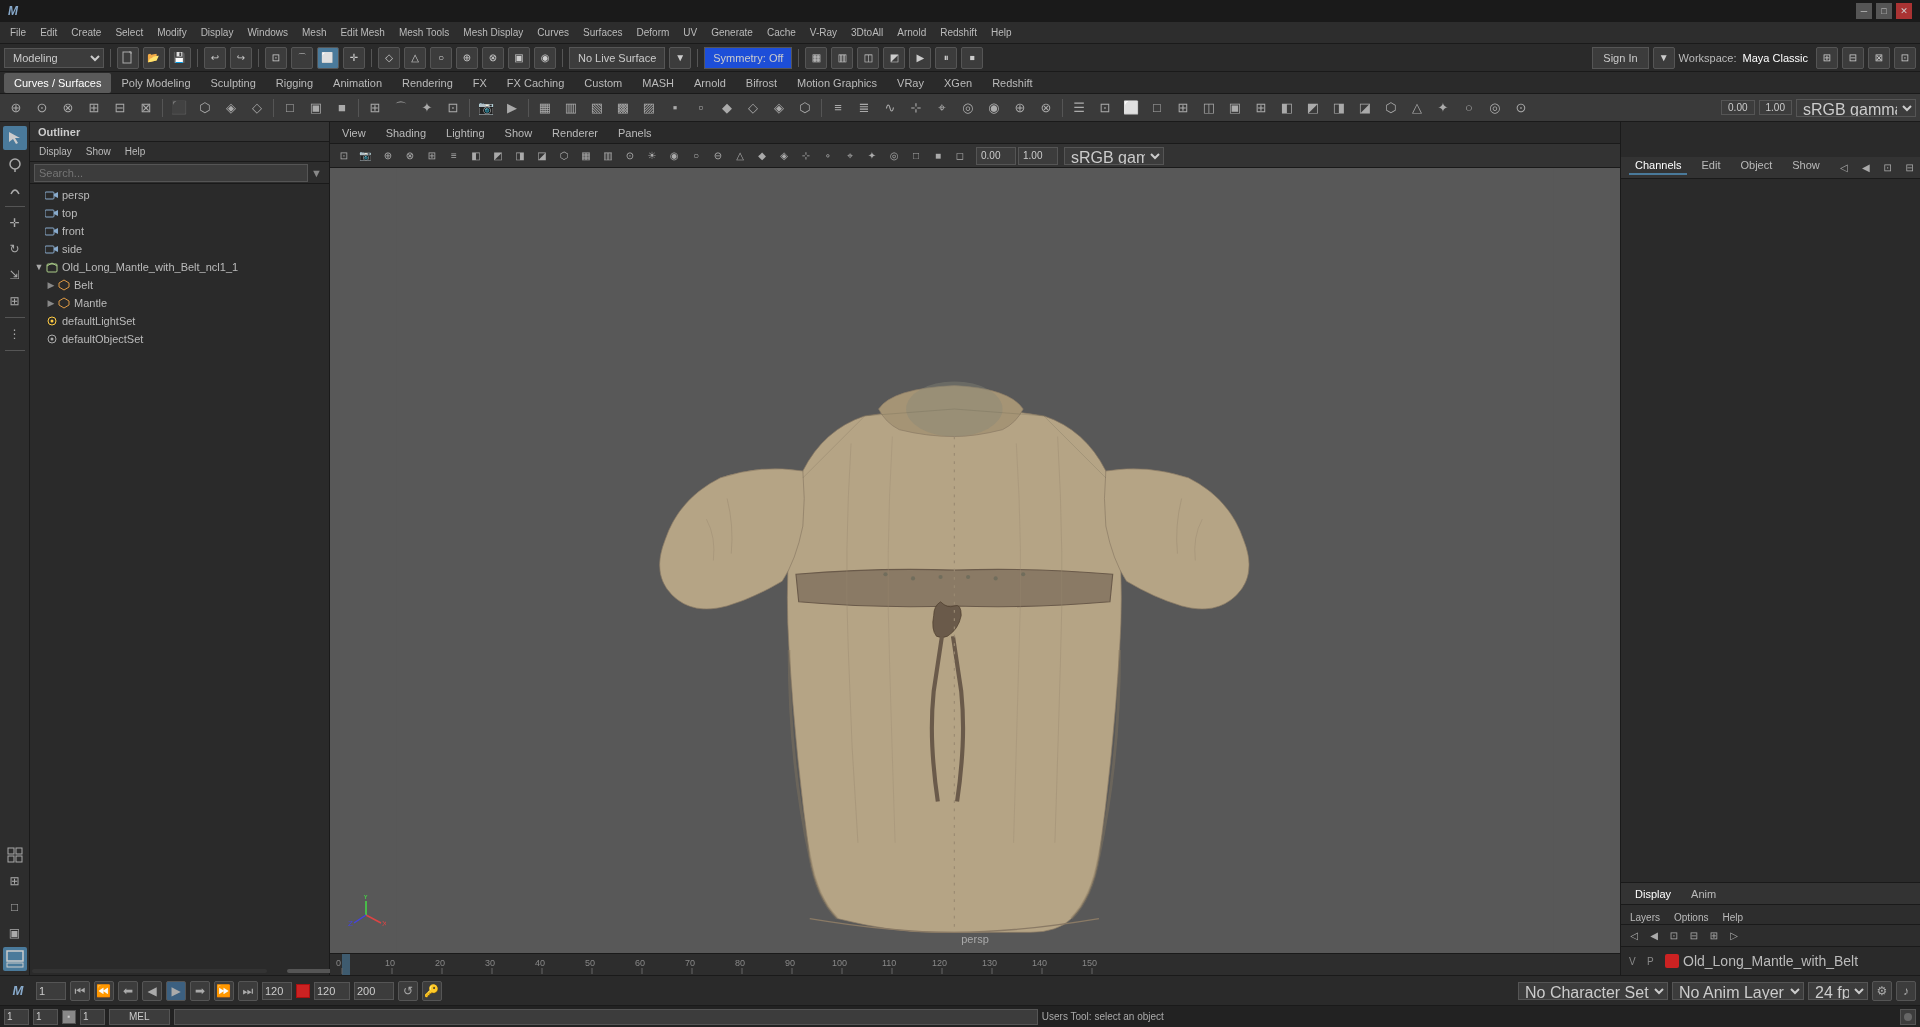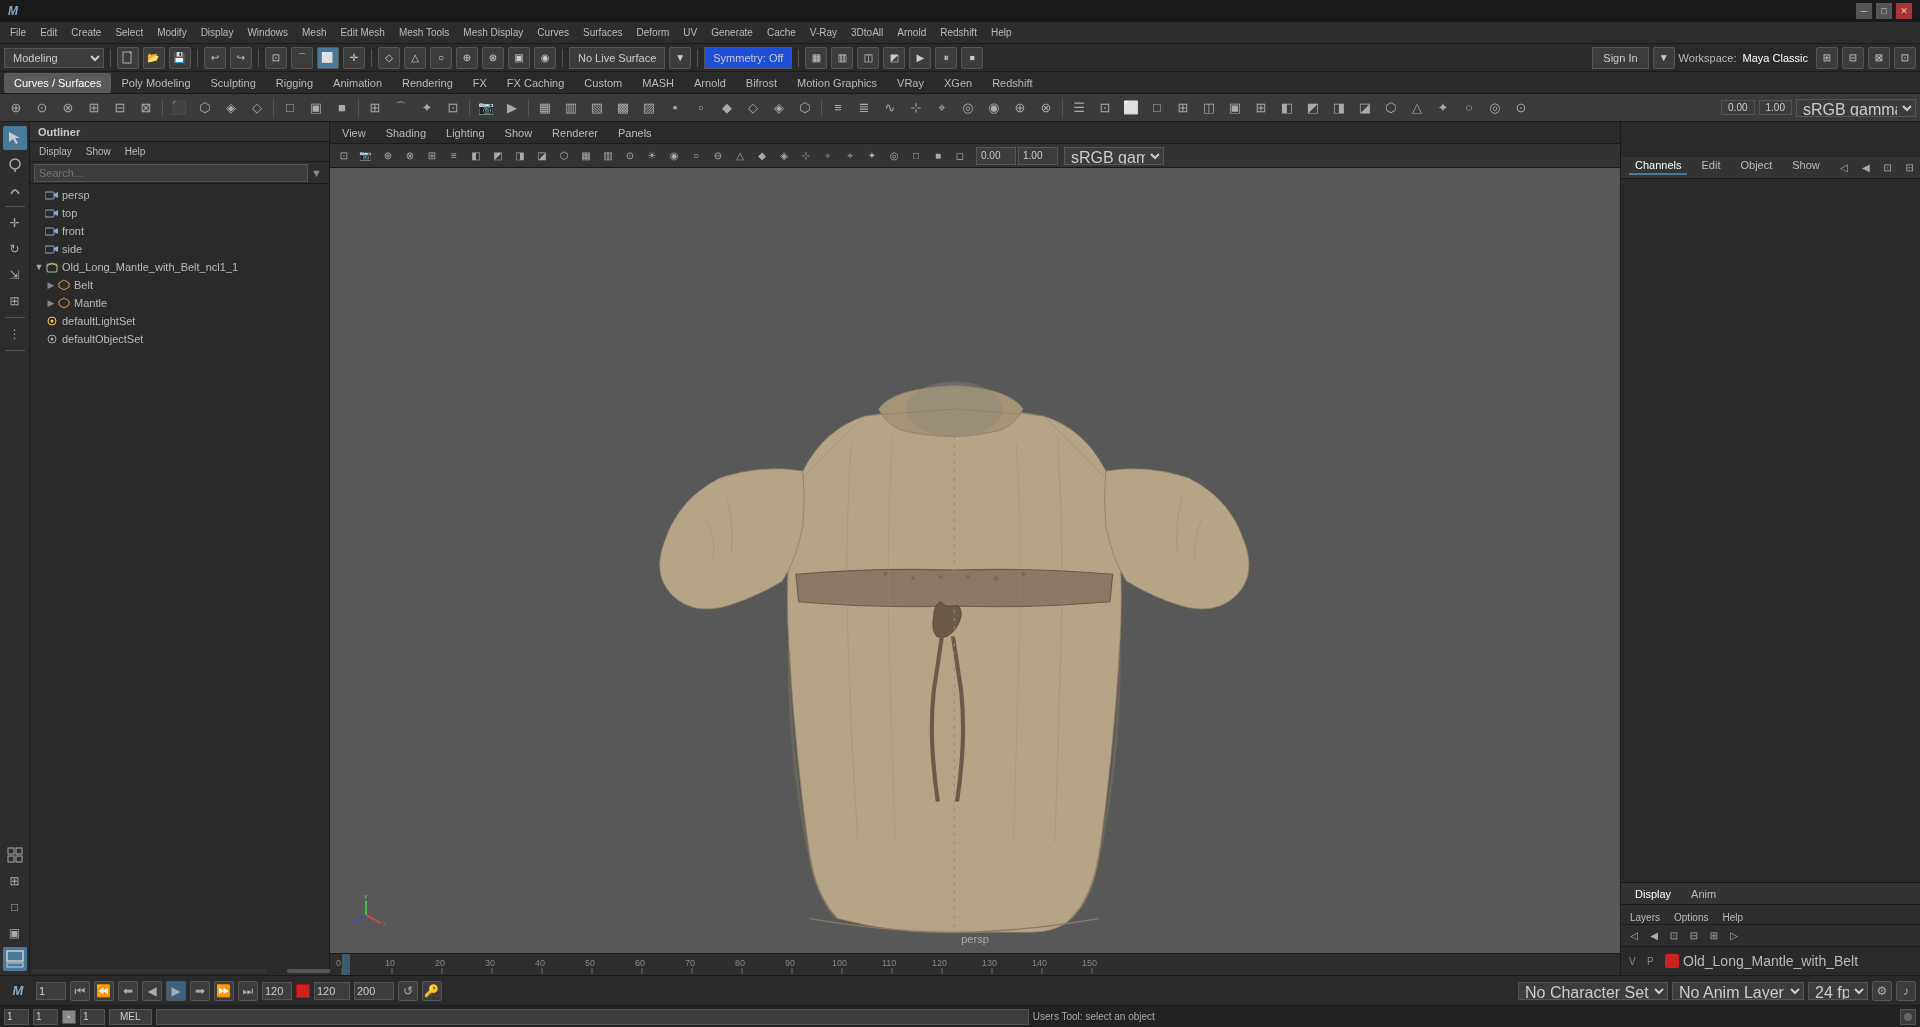--- a/index.html
+++ b/index.html
@@ -1161,21 +1161,21 @@
     <div class="transport-btn">♪</div>
   </div>
 
   <div id="status-line" style="height:22px;background:#222;display:flex;align-items:center;padding:0 4px;gap:4px;border-top:1px solid #1a1a1a;">
 
     <input type="text" style="width: 25px; background: rgb(60, 60, 60); border: 1px solid rgb(85, 85, 85); color: rgb(204, 204, 204); font-size: 10px; padding: 0px 2px; height: 16px;" value="1">
     <input type="text" style="width: 25px; background: rgb(60, 60, 60); border: 1px solid rgb(85, 85, 85); color: rgb(204, 204, 204); font-size: 10px; padding: 0px 2px; height: 16px;" value="1">
     <div style="width:14px;height:14px;background:#888;border:1px solid #555;display:flex;align-items:center;justify-content:center;font-size:8px;">▪</div>
     <input type="text" style="width: 25px; background: rgb(60, 60, 60); border: 1px solid rgb(85, 85, 85); color: rgb(204, 204, 204); font-size: 10px; padding: 0px 2px; height: 16px;" value="1">
 
-    <div style="background:#3c3c3c;border:1px solid #555;padding:0 10px;font-size:10px;color:#ccc;height:16px;display:flex;align-items:center;">MEL</div>
+    <div style="background:#3c3c3c;border:1px solid #555;padding:0 19px;font-size:10px;color:#ccc;height:16px;display:flex;align-items:center;">MEL</div>
 
     <input type="text" style="flex: 1 1 0%; background: rgb(60, 60, 60); border: 1px solid rgb(85, 85, 85); color: rgb(204, 204, 204); font-size: 10px; padding: 0px 4px; height: 16px;" placeholder="">
 
     <span class="status-text">Users Tool: select an object</span>
 
     <div style="width:16px;height:16px;background:#3c3c3c;border:1px solid #555;display:flex;align-items:center;justify-content:center;">
       <div style="width:8px;height:8px;background:#666;border-radius:50%;"></div>
     </div>
   </div>
 

